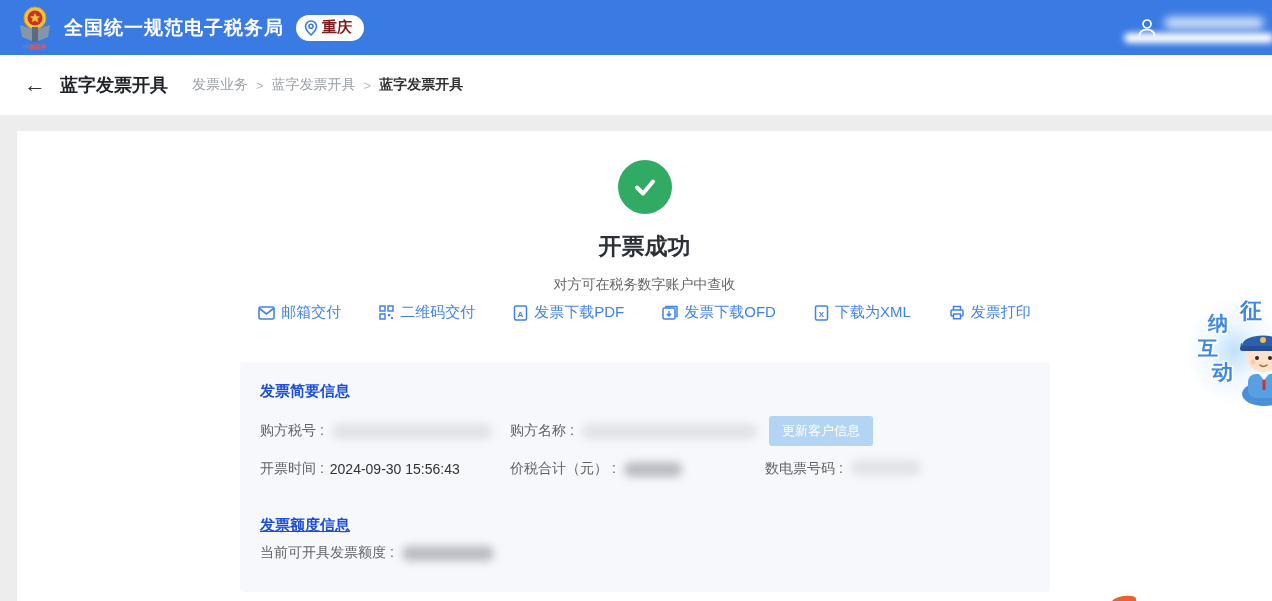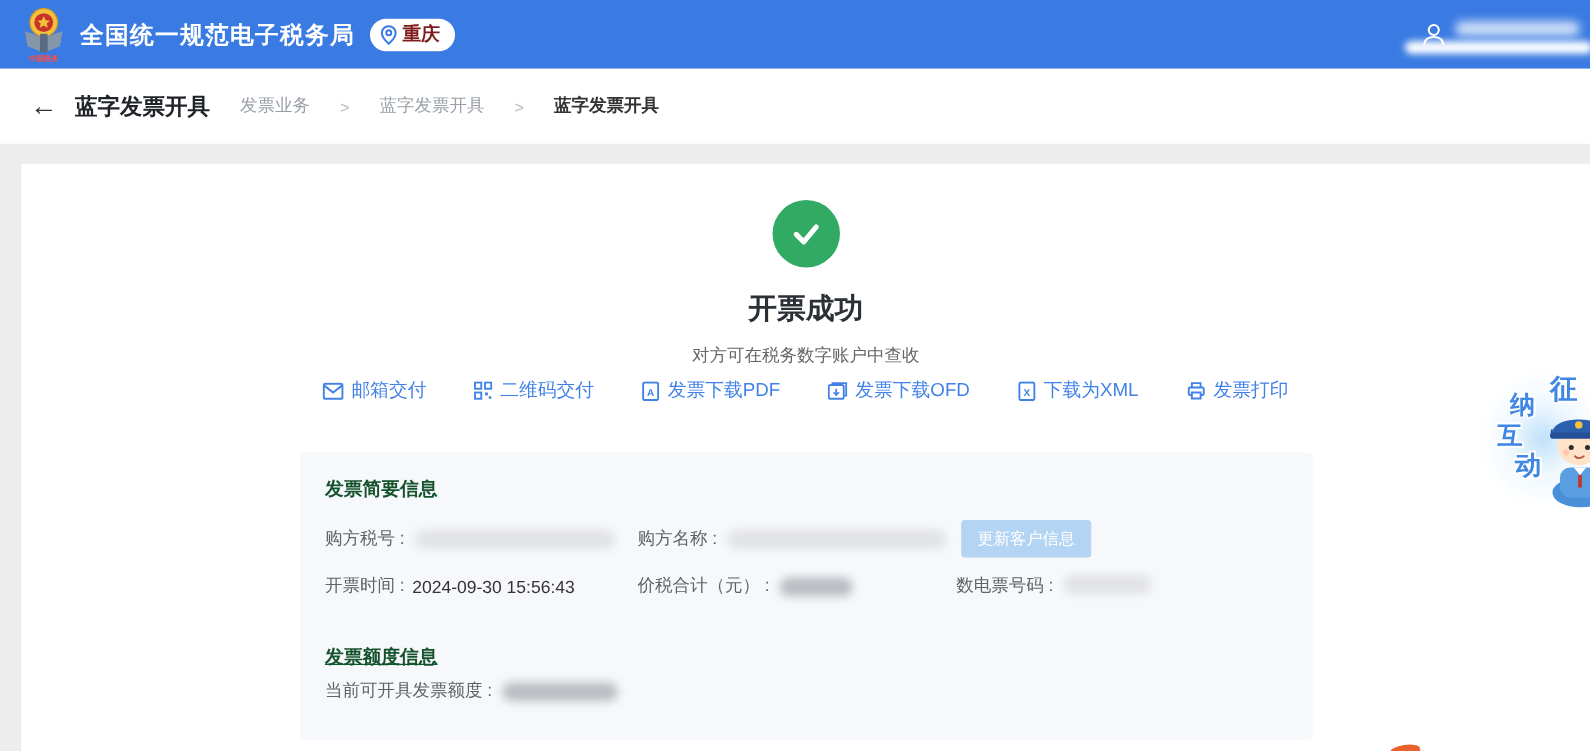--- a/index.html
+++ b/index.html
@@ -32,21 +32,21 @@
     background:#fff; border-radius:6px; filter:blur(3px);
   }
 
   
   .crumb-bar {
     position:absolute; left:0; top:55px; width:1272px; height:60px;
     background:#fff; display:flex; align-items:center; padding:0 24px;
   }
   .back-arrow { font-size:22px; color:#333; cursor:pointer; line-height:1; margin-right:14px; }
   .page-title { font-size:18px; font-weight:bold; color:#20232a; margin-right:24px; }
-  .crumbs { display:flex; align-items:center; font-size:14px; color:#9aa0a6; gap:24px; }
+  .crumbs { display:flex; align-items:center; font-size:14px; color:#9aa0a6; gap:8px; }
   .crumbs .sep { color:#b8bcc2; font-size:13px; }
   .crumbs .current { color:#333; font-weight:bold; }
 
   
   .main-bg { position:absolute; left:0; top:115px; width:1272px; height:486px; background:#ededed; }
   .content-card { position:absolute; left:17px; top:16px; width:1255px; height:470px; background:#fff; }
 
   .success-block { position:absolute; left:0; top:0; width:1255px; text-align:center; }
   .check-circle {
     width:54px; height:54px; border-radius:50%; background:#31ab63;
@@ -62,21 +62,21 @@
   .action-link {
     display:flex; align-items:center; gap:6px; color:#4282e8; font-size:15px; cursor:pointer;
   }
   .action-link svg { display:block; }
 
   
   .panel {
     position:absolute; left:223px; top:231px; width:810px; height:230px;
     background:#f7f8fb; border-radius:4px;
   }
-  .panel-title { position:absolute; left:20px; font-size:15px; font-weight:bold; color:#14532d; }
+  .panel-title { position:absolute; left:20px; font-size:15px; font-weight:bold; color:#1d4ed8; }
   .p-row { position:absolute; left:20px; width:770px; display:flex; align-items:center; font-size:14px; }
   .col1 { width:250px; display:flex; align-items:center; }
   .col2 { width:255px; display:flex; align-items:center; }
   .col3 { flex:1; display:flex; align-items:flex-start; }
   .f-label { color:#5f6368; white-space:nowrap; }
   .f-value { color:#333; margin-left:6px; white-space:nowrap; }
   .blur-pill { border-radius:7px; filter:blur(4px); margin-left:8px; }
   .b-light { background:rgba(120,125,135,.18); }
   .b-mid   { background:rgba(110,115,125,.45); }
   .update-btn {

